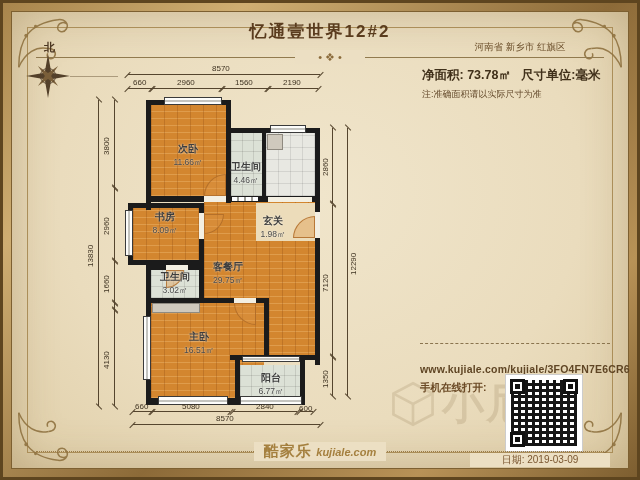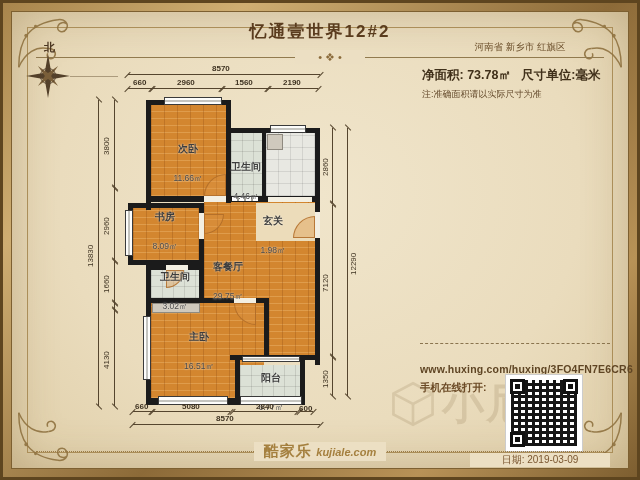--- a/index.html
+++ b/index.html
@@ -41,31 +41,31 @@
   .gap{background:#f3efe2;}
   .slide{background:repeating-linear-gradient(90deg,#fff 0 5px,#9a9a92 5px 7px);}
   .win{background:#fdfdfb;border:1px solid #3a3a3a;box-sizing:border-box;}
   .win::after{content:"";position:absolute;left:50%;top:50%;width:100%;height:1px;
     background:#8c8c84;transform:translate(-50%,-50%);}
   .winv::after{width:1px;height:100%;}
   .arc{background:rgba(222,150,70,.40);border:1px solid rgba(175,108,40,.85);box-sizing:border-box;}
   .furn{background:#cfc9bd;border:1px solid #8f8a80;box-sizing:border-box;}
   .rlabel{text-align:center;color:#3d3d3d;text-shadow:0 0 2px rgba(255,255,255,.75);width:62px;}
   .rlabel .rn{font-size:10px;font-weight:bold;display:block;}
-  .rlabel .ra{font-size:8.5px;display:block;margin-top:17px;color:#4a4a4a;}
+  .rlabel .ra{font-size:8.5px;display:block;margin-top:1px;color:#4a4a4a;}
   
   .dimh{height:0;border-top:1px solid #55452e;}
   .dimh::before,.dimh::after{content:"";position:absolute;top:-4px;width:1px;height:8px;
     background:#55452e;transform:rotate(45deg);}
   .dimh::before{left:-1px;} .dimh::after{right:-1px;}
   .dimv{width:0;border-left:1px solid #55452e;}
   .dimv::before,.dimv::after{content:"";position:absolute;left:-4px;width:8px;height:1px;
     background:#55452e;transform:rotate(45deg);}
   .dimv::before{top:-1px;} .dimv::after{bottom:-1px;}
-  .dlabel{font-size:8px;color:#3f3322;white-space:nowrap;font-weight:bold;}
+  .dlabel{font-size:8px;color:#3f3322;white-space:nowrap;}
   .vlab{font-size:8px;color:#3f3322;white-space:nowrap;transform:rotate(-90deg);
     transform-origin:left top;}
   
   .dash-line{border-top:1px dashed #8a744e;height:0;}
   .share-label{font-size:10.5px;font-weight:bold;color:#6b4a26;}
   .share-url{font-size:10.5px;font-weight:bold;color:#5f4524;letter-spacing:.2px;}
   .qr{left:505px;top:374px;width:76px;height:76px;background:#fff;border:1px solid #ccc;}
   .qr-m{position:absolute;inset:5px;background-image:
     repeating-linear-gradient(0deg,#161616 0 3px,transparent 3px 6px),
     repeating-linear-gradient(90deg,#161616 0 3px,transparent 3px 7px);}
@@ -271,21 +271,21 @@
       <g fill="none" stroke="currentColor" stroke-width="2.4">
         <polygon points="20,2 37,11 37,29 20,38 3,29 3,11"></polygon>
         <polyline points="3,11 20,20 37,11"></polyline>
           <line x1="20" y1="20" x2="20" y2="38"></line>
       </g>
     </svg>
     <span class="wm-t">小尼</span>
   </div>
 
   <div class="abs dash-line" style="left:420px;top:343px;width:190px"></div>
-  <div class="abs share-url" style="left:420px;top:363px">www.huxing.com/huxing/3FO4FN7E6CR6</div>
+  <div class="abs share-url" style="left:420px;top:363px">www.kujiale.com/kujiale/3FO4FN7E6CR6</div>
   <div class="abs share-label" style="left:420px;top:381px">手机在线打开:</div>
   <div class="abs qr">
     <div class="qr-m"></div>
     <div class="finder" style="left:4px;top:4px"></div>
     <div class="finder" style="right:4px;top:4px"></div>
     <div class="finder" style="left:4px;bottom:4px"></div>
   </div>
 
   <div class="abs dot-line" style="left:36px;top:451px;width:568px"></div>
   <div class="abs brand-wrap">

